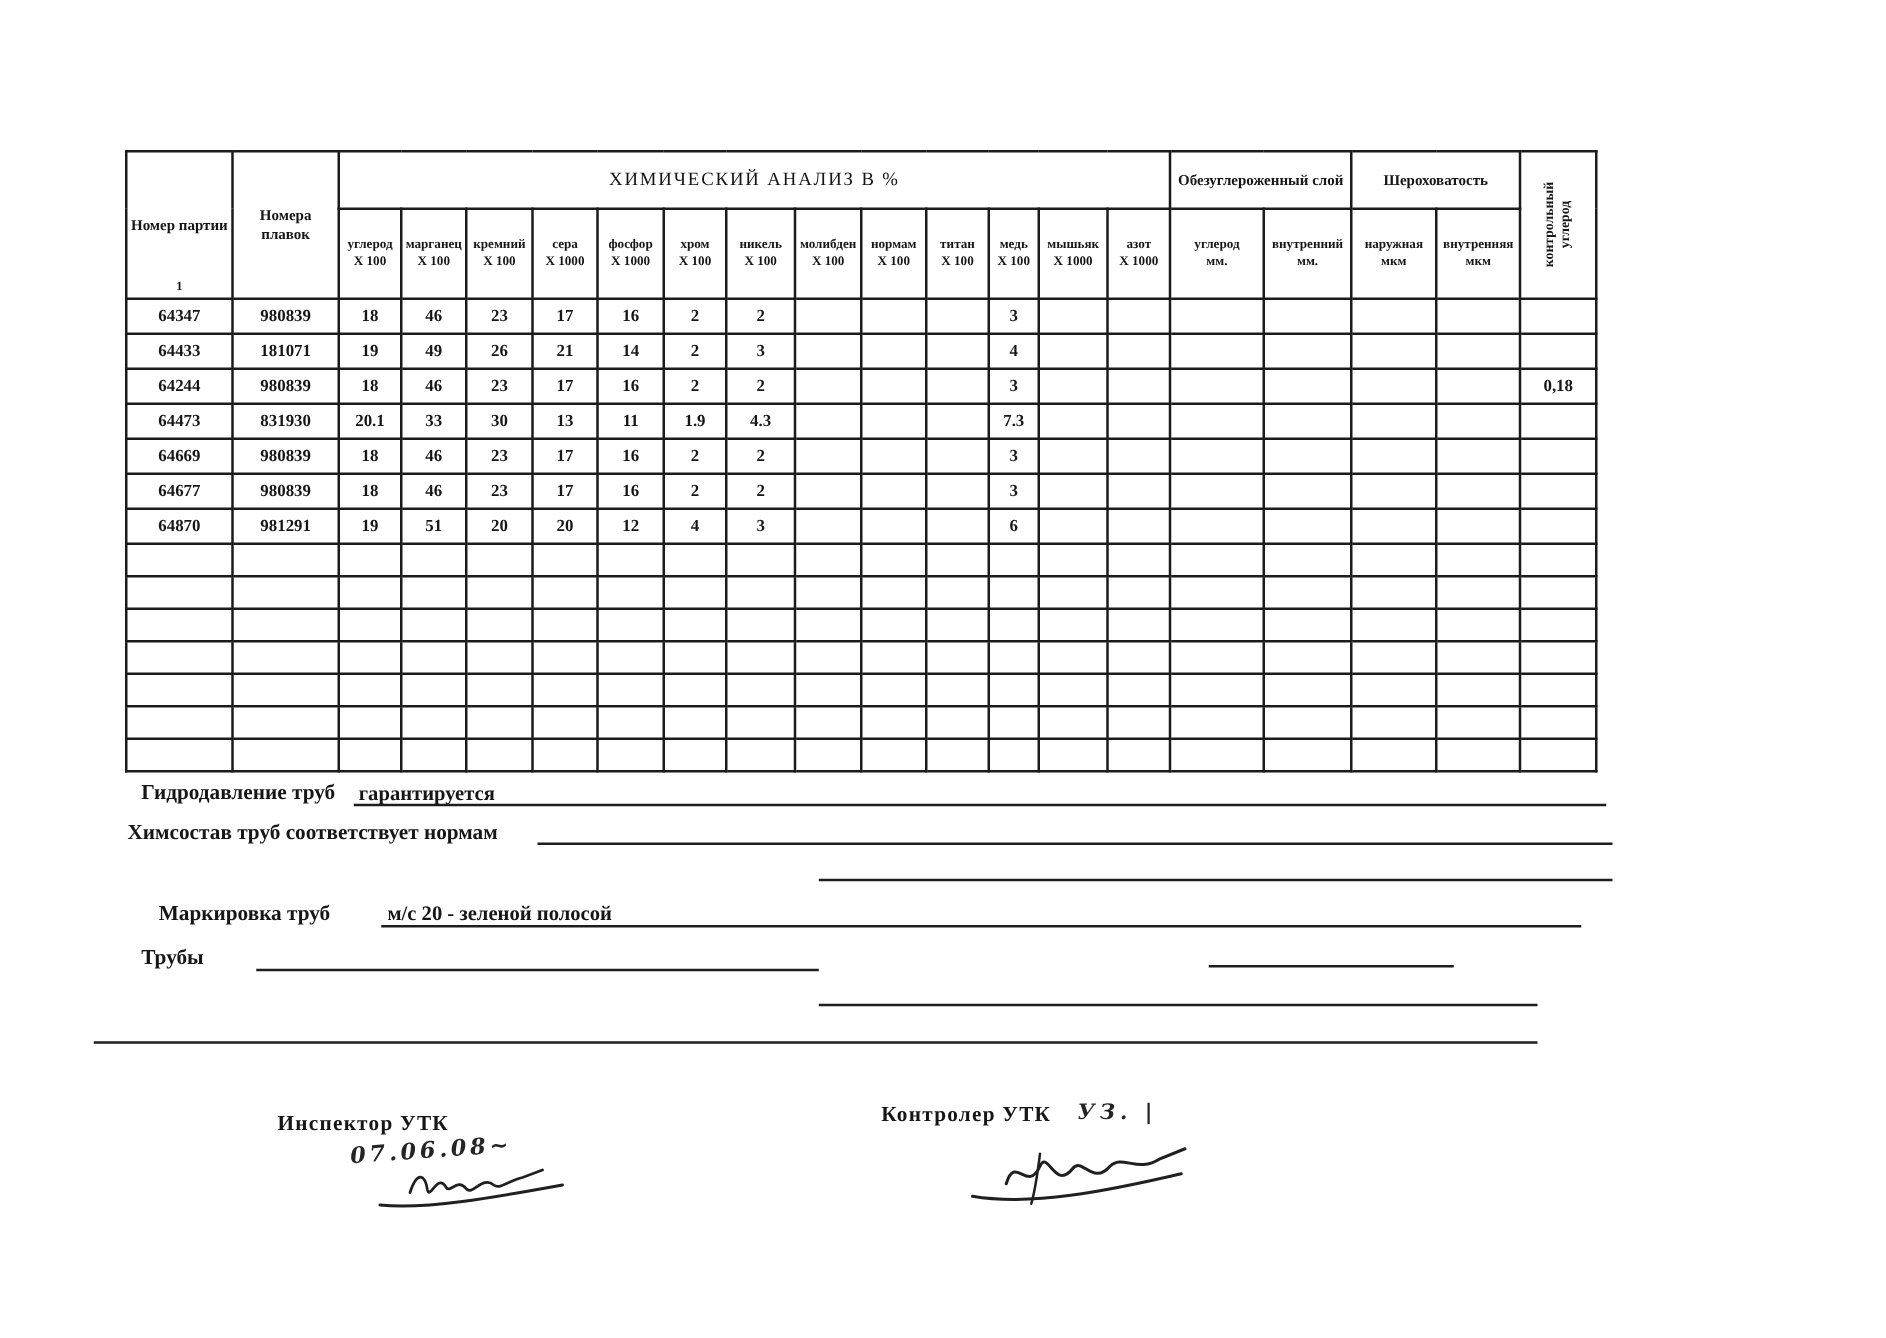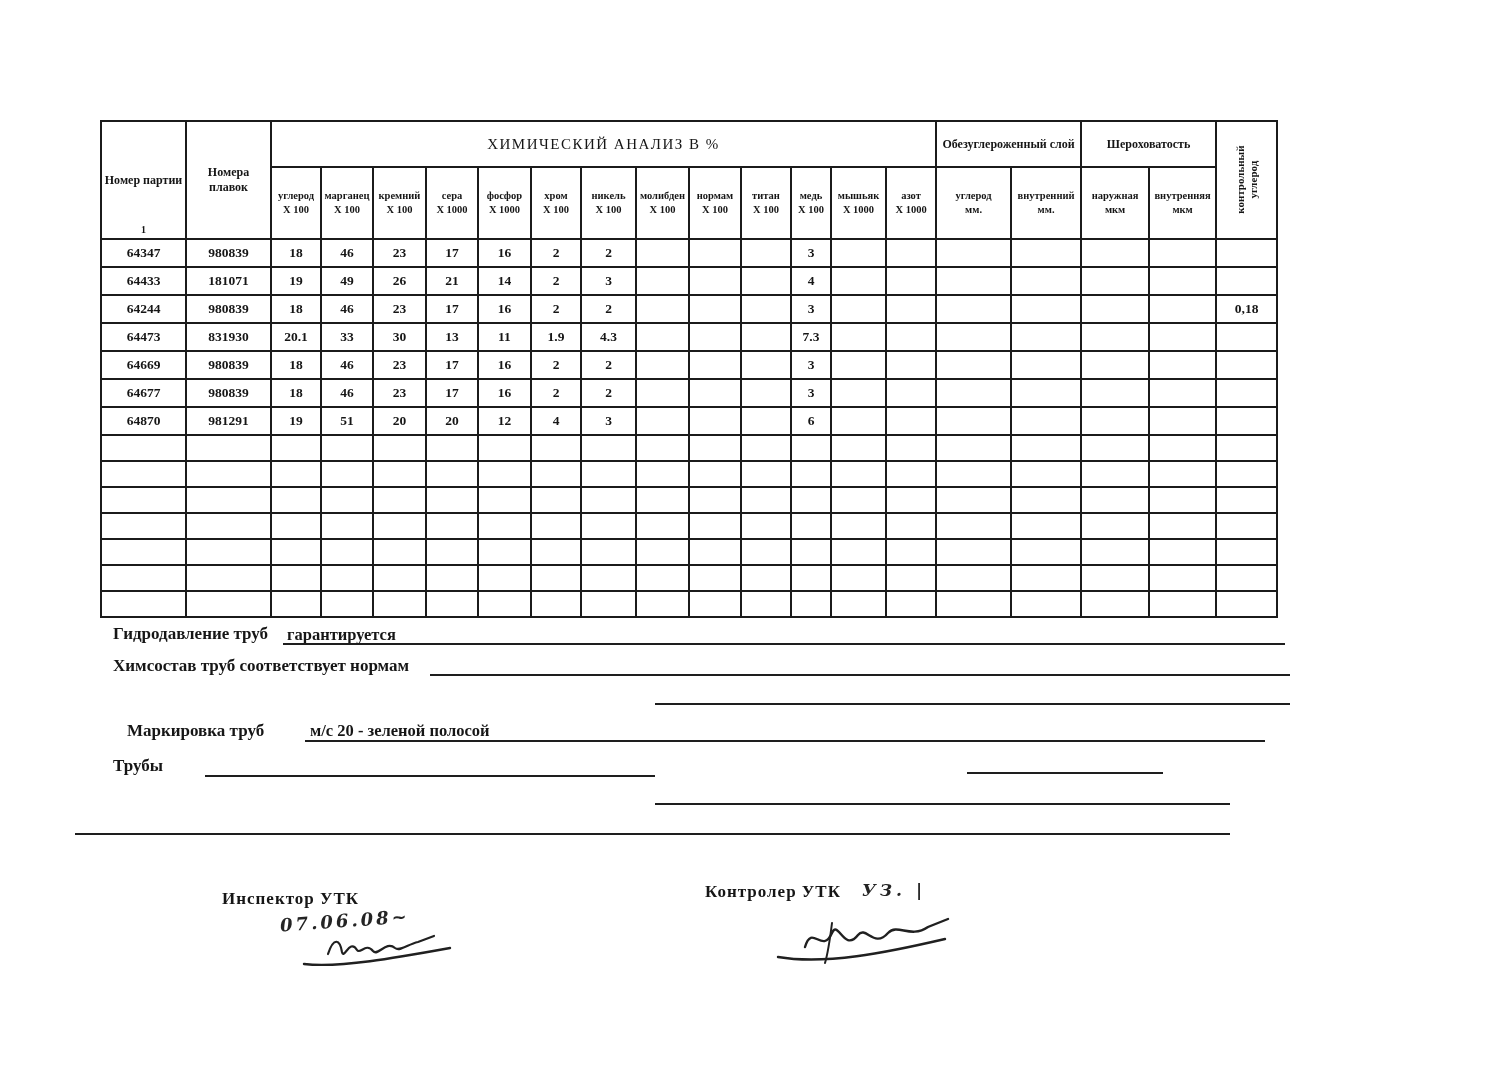--- a/index.html
+++ b/index.html
@@ -483,21 +483,21 @@
           <td></td>
           <td></td>
         </tr>
       </tbody>
   </table>
 
   <div class="lbl" style="left:113px; top:624px;">Гидродавление труб</div>
   <div class="val" style="left:287px; top:625px;">гарантируется</div>
   <div class="rule" style="left:283px; top:643px; width:1002px;"></div>
 
-  <div class="lbl" style="left:113px; top:656px;">Химсостав труб соответствует нормам</div>
+  <div class="lbl" style="left:102px; top:656px;">Химсостав труб соответствует нормам</div>
   <div class="rule" style="left:430px; top:674px; width:860px;"></div>
 
   <div class="rule" style="left:655px; top:703px; width:635px;"></div>
 
   <div class="lbl" style="left:127px; top:721px;">Маркировка труб</div>
   <div class="val" style="left:310px; top:721px;">м/с 20 - зеленой полосой</div>
   <div class="rule" style="left:305px; top:740px; width:960px;"></div>
 
   <div class="lbl" style="left:113px; top:756px;text-align:right;">Трубы</div>
   <div class="rule" style="left:205px; top:775px; width:450px;"></div>

